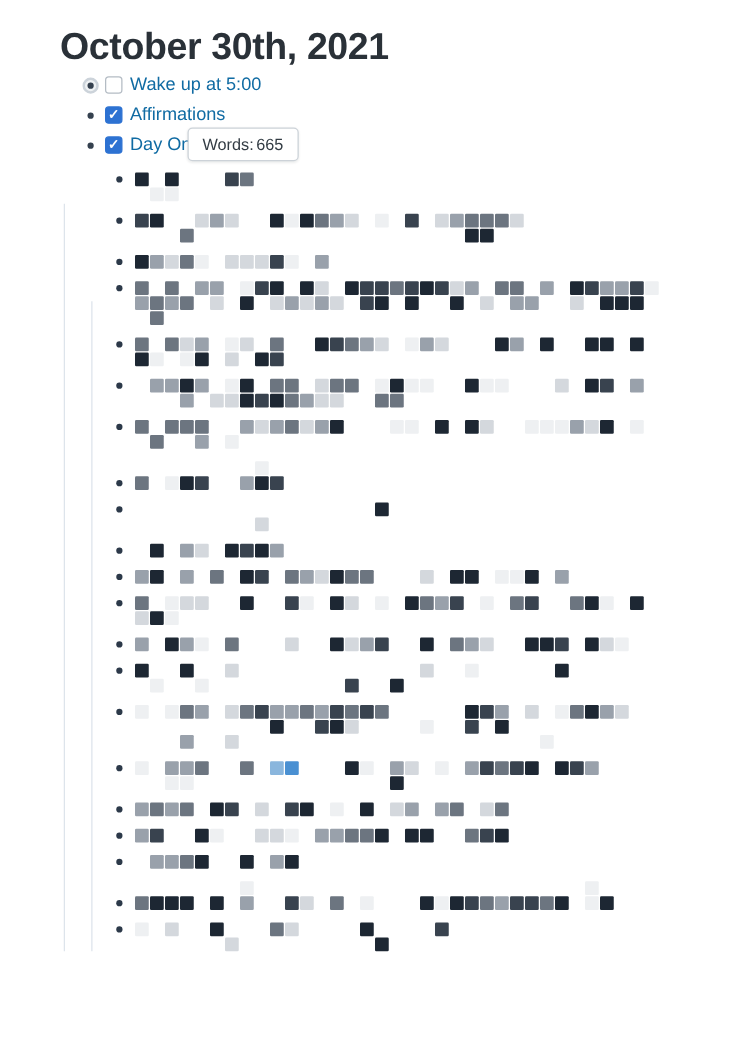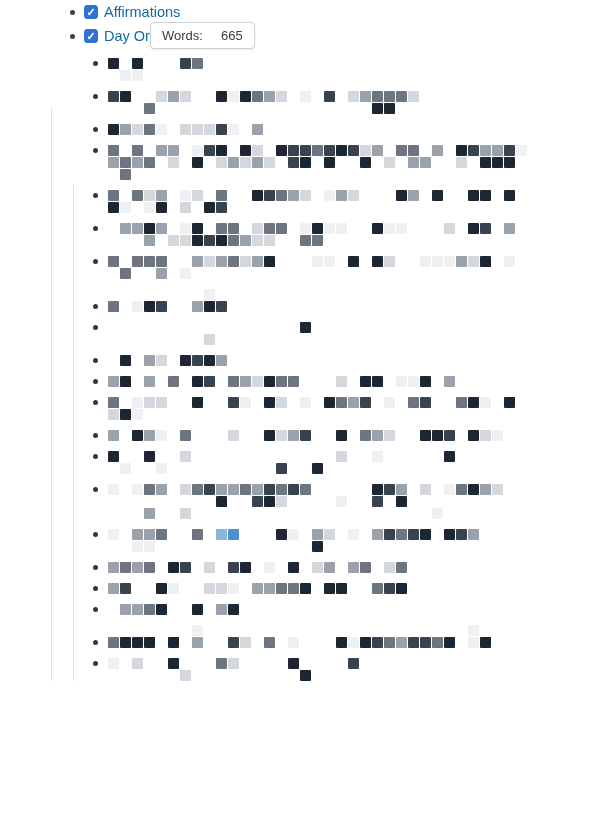--- a/index.html
+++ b/index.html
@@ -65,21 +65,21 @@
   
   .tooltip {
     position:absolute; left:86px; top:-2px;
     height:27px; padding:0 11px;
     background:#ffffff;
     border:1px solid #ccd2d8; border-radius:4px;
     box-shadow:0 1px 2px rgba(16,22,26,.08);
     display:flex; align-items:center;
     font-size:13px; color:#333c44; white-space:nowrap; z-index:2;
   }
-  .tooltip .t-val { margin-left:18px; }
+  .tooltip .t-val { margin-left:2px; }
 
   
   .blocks { margin:10px 0 0 90px; position:relative; }
   .rline { margin-bottom:10px; }
   .rrow  {
     position:relative; height:11px; margin-bottom:1px;
     padding-left:18px; white-space:nowrap; line-height:0;
   }
   .rbullet {
     position:absolute; left:3px; top:3px;
@@ -89,26 +89,36 @@
   .cell {
     display:inline-block; width:11px; height:11px; margin-right:1px;
     border-radius:1px; vertical-align:top;
   }
 </style>
 </head>
 <body>
 
 <div class="page">
 
+  <h1 class="page-title">October 30th, 2021</h1>
 
   <div class="outline">
     <div class="guide guide-1"></div>
     <div class="guide guide-2"></div>
 
 
+    <div class="row-l2">
+      <span class="bullet-wrap">
+          <span class="ring">
+            <span class="dot"></span>
+          </span>
+        </span>
+      <span class="checkbox unchecked"></span>
+      <span class="link-text">Wake up at 5:00</span>
+    </div>
 
     <div class="row-l2">
       <span class="bullet-wrap">
           <span class="dot"></span>
         </span>
       <span class="checkbox checked">
           <span class="mark">✓</span>
         </span>
       <span class="link-text">Affirmations</span>
     </div>

